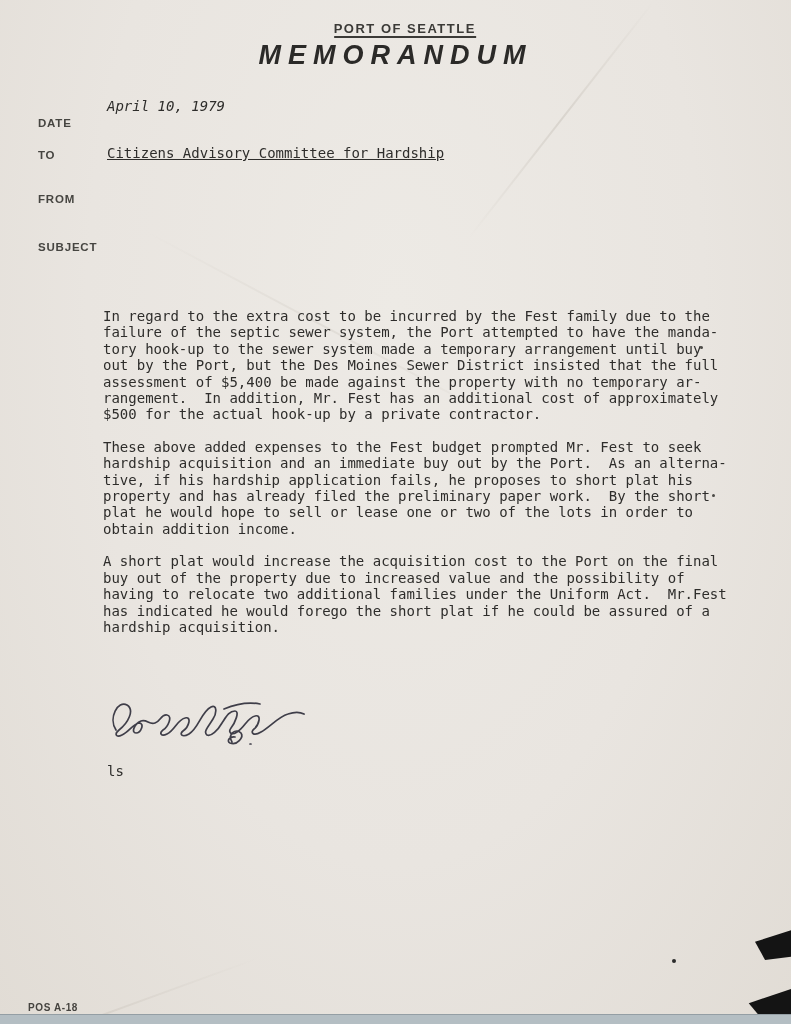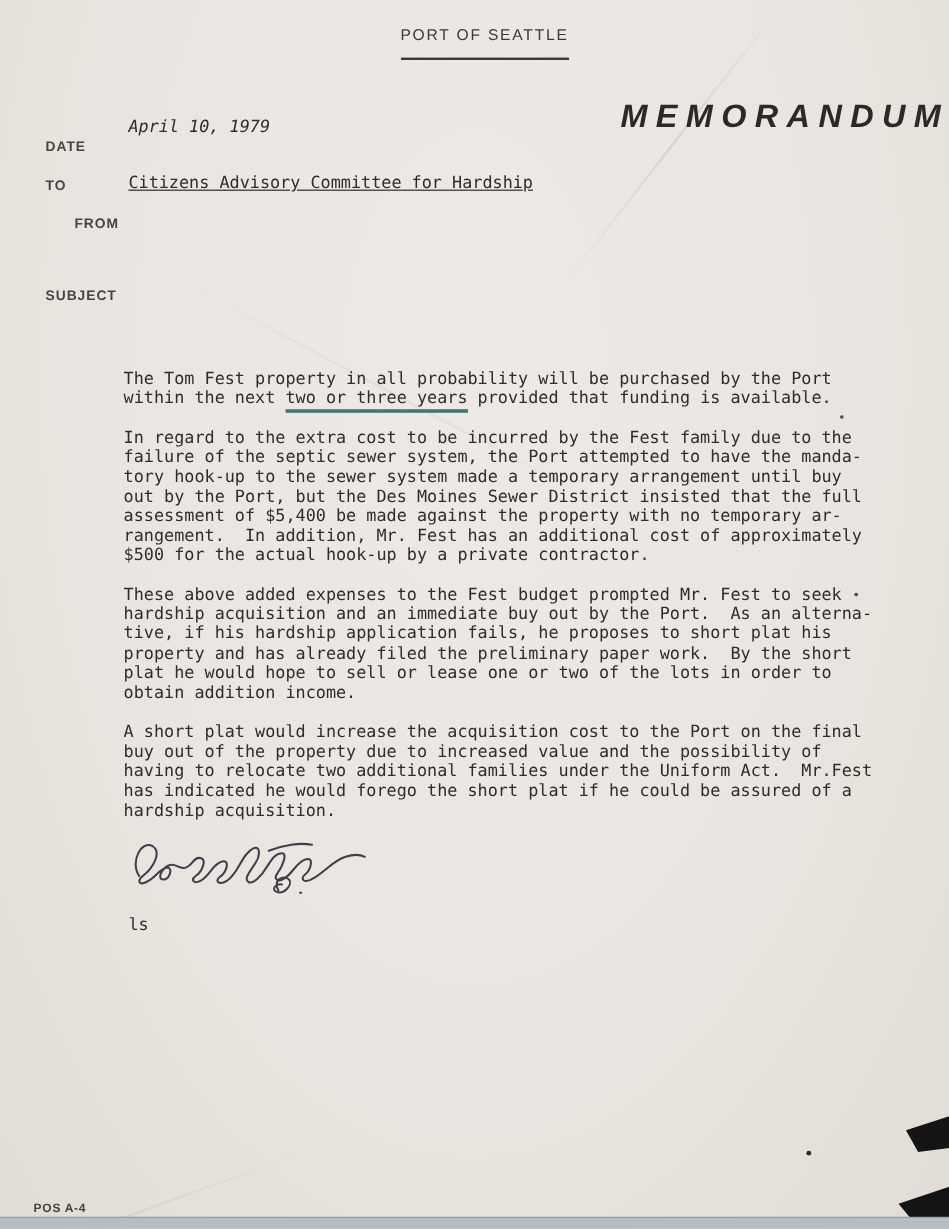--- a/index.html
+++ b/index.html
@@ -9,24 +9,24 @@
   
   .crease{position:absolute;pointer-events:none;}
   .crease-1{left:560px;top:-30px;width:2px;height:300px;transform:rotate(38deg);
     background:linear-gradient(to bottom, rgba(125,115,100,0), rgba(125,115,100,.16), rgba(125,115,100,0));}
   .crease-2{left:330px;top:120px;width:2px;height:420px;transform:rotate(-62deg);
     background:linear-gradient(to bottom, rgba(125,115,100,0), rgba(125,115,100,.10), rgba(125,115,100,0));}
   .crease-3{left:60px;top:820px;width:2px;height:420px;transform:rotate(70deg);
     background:linear-gradient(to bottom, rgba(125,115,100,0), rgba(125,115,100,.14), rgba(125,115,100,0));}
 
   .org{position:absolute;top:21px;left:50%;transform:translateX(-1.3%);margin-left:-60px;
-    font-size:13px;font-weight:normal;letter-spacing:1.5px;color:#3b3a37;
-    border-bottom:2px solid #3b3a37;padding-bottom:12px;white-space:nowrap;}
-  .memo-title{position:absolute;top:40px;left:0;width:100%;text-align:right;
-    font-size:27px;font-weight:bold;font-style:italic;letter-spacing:7px;color:#2b2a28;margin-top:42px;}
+    font-size:13px;font-weight:bold;letter-spacing:1.5px;color:#3b3a37;
+    border-bottom:2px solid #3b3a37;padding-bottom:0px;white-space:nowrap;}
+  .memo-title{position:absolute;top:40px;left:0;width:100%;text-align:center;
+    font-size:27px;font-weight:bold;font-style:italic;letter-spacing:7px;color:#2b2a28;}
 
   .field-label{position:absolute;left:38px;font-size:11.5px;font-weight:bold;
     letter-spacing:.8px;color:#464541;}
   .field-value{position:absolute;font-family:"DejaVu Sans Mono","Liberation Mono",monospace;
     font-size:14px;color:#2e2d2b;white-space:pre;}
 
   #body-text{position:absolute;left:103px;top:308px;width:648px;
     font-family:"DejaVu Sans Mono","Liberation Mono",monospace;font-size:14px;
     line-height:16.4px;color:#2e2d2b;}
   #body-text p{margin:0 0 16px 0;white-space:pre-wrap;}
@@ -59,27 +59,25 @@
 
   <div class="org">PORT OF SEATTLE</div>
   <div class="memo-title">MEMORANDUM</div>
 
   <div class="field-label" style="top:117px;">DATE</div>
   <div class="field-value" style="left:107px;top:98px;font-style:italic;">April 10, 1979</div>
 
   <div class="field-label" style="top:149px;">TO</div>
   <div class="field-value" style="left:107px;top:145px;text-decoration:underline;">Citizens Advisory Committee for Hardship</div>
 
-  <div class="field-label" style="top:181px;margin-left:24px;">FROM</div>
+  <div class="field-label" style="top:193px;">FROM</div>
 
   <div class="field-label" style="top:241px;">SUBJECT</div>
 
   <div id="body-text">
-    <p><span>The Tom Fest property in all probability will be purchased by the Port
-within the next </span><span class="hand-underline" style="border-bottom-color: rgb(60, 123, 114);">two or three years</span><span> provided that funding is available.</span></p>
     <p>In regard to the extra cost to be incurred by the Fest family due to the
 failure of the septic sewer system, the Port attempted to have the manda-
 tory hook-up to the sewer system made a temporary arrangement until buy
 out by the Port, but the Des Moines Sewer District insisted that the full
 assessment of $5,400 be made against the property with no temporary ar-
 rangement.  In addition, Mr. Fest has an additional cost of approximately
 $500 for the actual hook-up by a private contractor.</p>
     <p>These above added expenses to the Fest budget prompted Mr. Fest to seek
 hardship acquisition and an immediate buy out by the Port.  As an alterna-
 tive, if his hardship application fails, he proposes to short plat his
@@ -99,21 +97,21 @@
         <path d="M12,40 C4,28 14,10 23,15 C31,20 24,33 15,40 C10,44 12,48 18,45 C25,42 29,34 35,33 C41,33 37,43 32,43 C27,43 30,34 37,31 C43,29 45,35 51,33 C57,31 57,24 63,25 C69,26 64,37 59,40 C55,43 57,47 63,44 C71,40 73,30 81,28 C88,26 85,37 79,41 C75,44 78,48 85,44 C95,38 97,22 107,17 C113,14 113,23 109,29 C104,37 99,42 103,45 C107,47 114,40 118,33 C122,27 125,21 131,21 C136,21 131,33 127,38 C124,42 127,46 133,42 C141,37 143,28 151,26 C158,24 155,35 150,39 C146,42 149,47 157,42 C166,37 174,27 184,24 C190,22 196,22 200,24"></path>
         <path d="M120,19 C132,14 146,12 156,14"></path>
         <path d="M128,52 C123,44 132,38 137,43 C140,47 133,56 126,53 C122,51 126,46 131,47"></path>
         <path d="M146,54 L147,54"></path>
       </g>
     </svg>
   </div>
 
   <div class="initials">ls</div>
 
-  <div class="form-code">POS A-4</div>
+  <div class="form-code">POS A-18</div>
 
   <div class="ink-dot" style="left:700px;top:346px;width:3px;height:3px;"></div>
   <div class="ink-dot" style="left:712px;top:494px;width:3px;height:3px;"></div>
   <div class="ink-dot" style="left:672px;top:959px;width:4px;height:4px;background:#2b2b2b;"></div>
 
   <div class="wedge wedge-1"></div>
   <div class="wedge wedge-2"></div>
   <div class="scan-strip"></div>
 
 </div>

